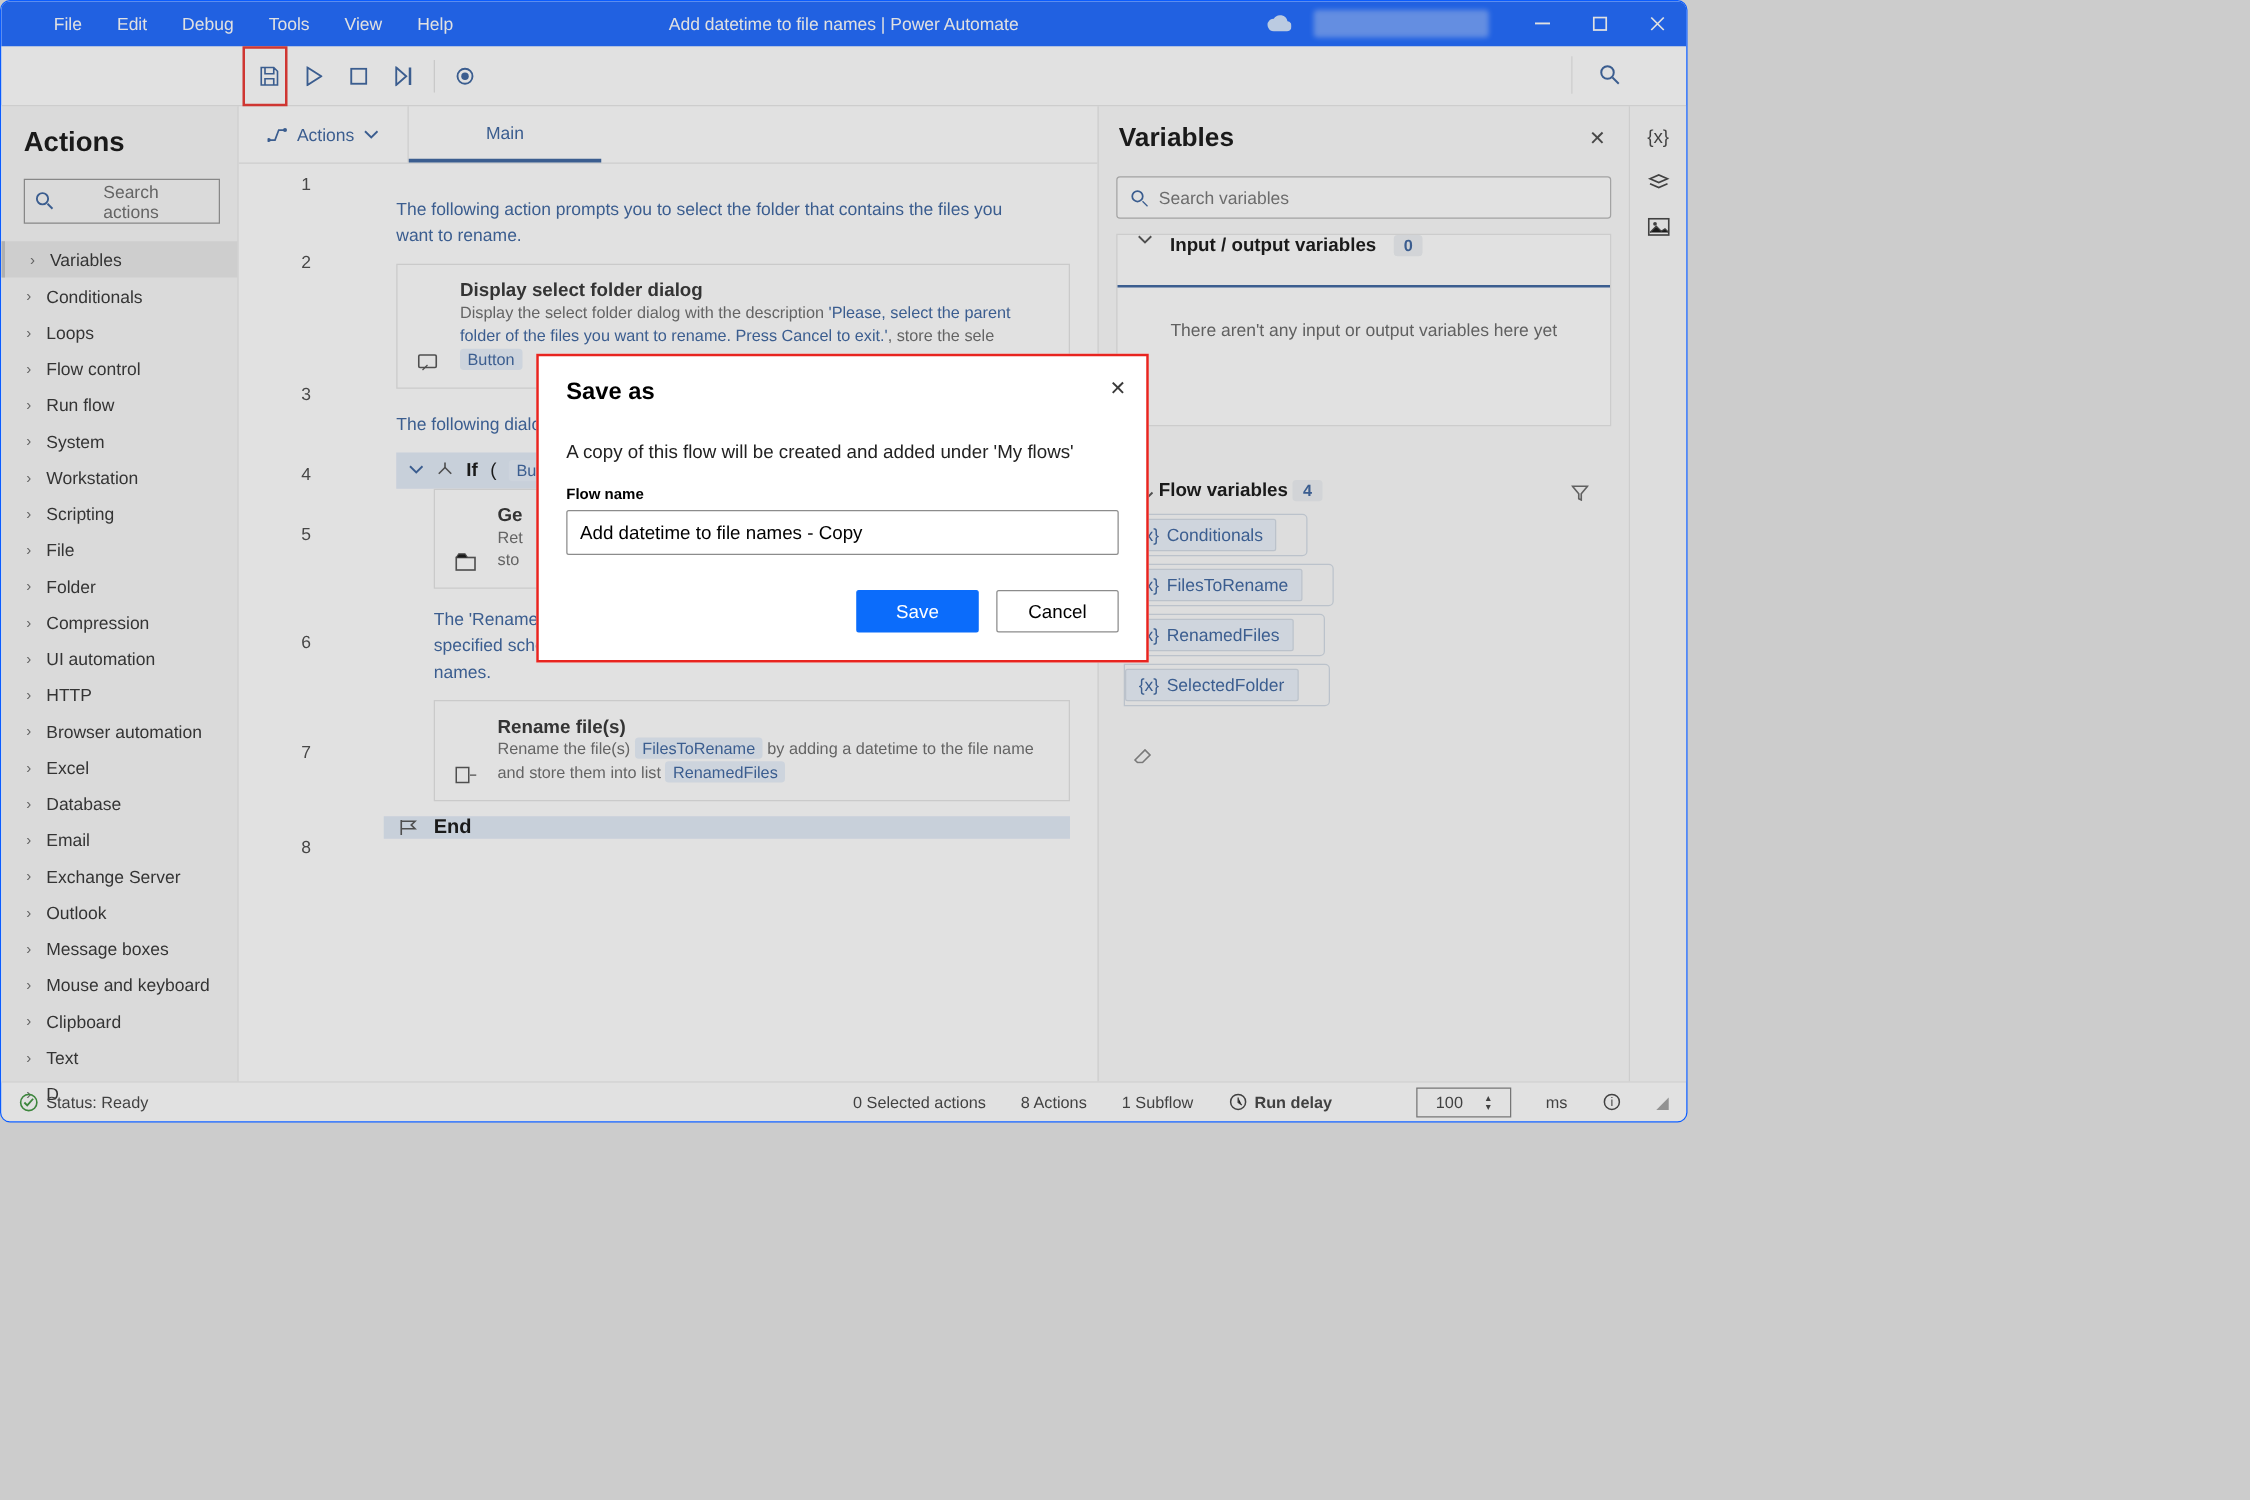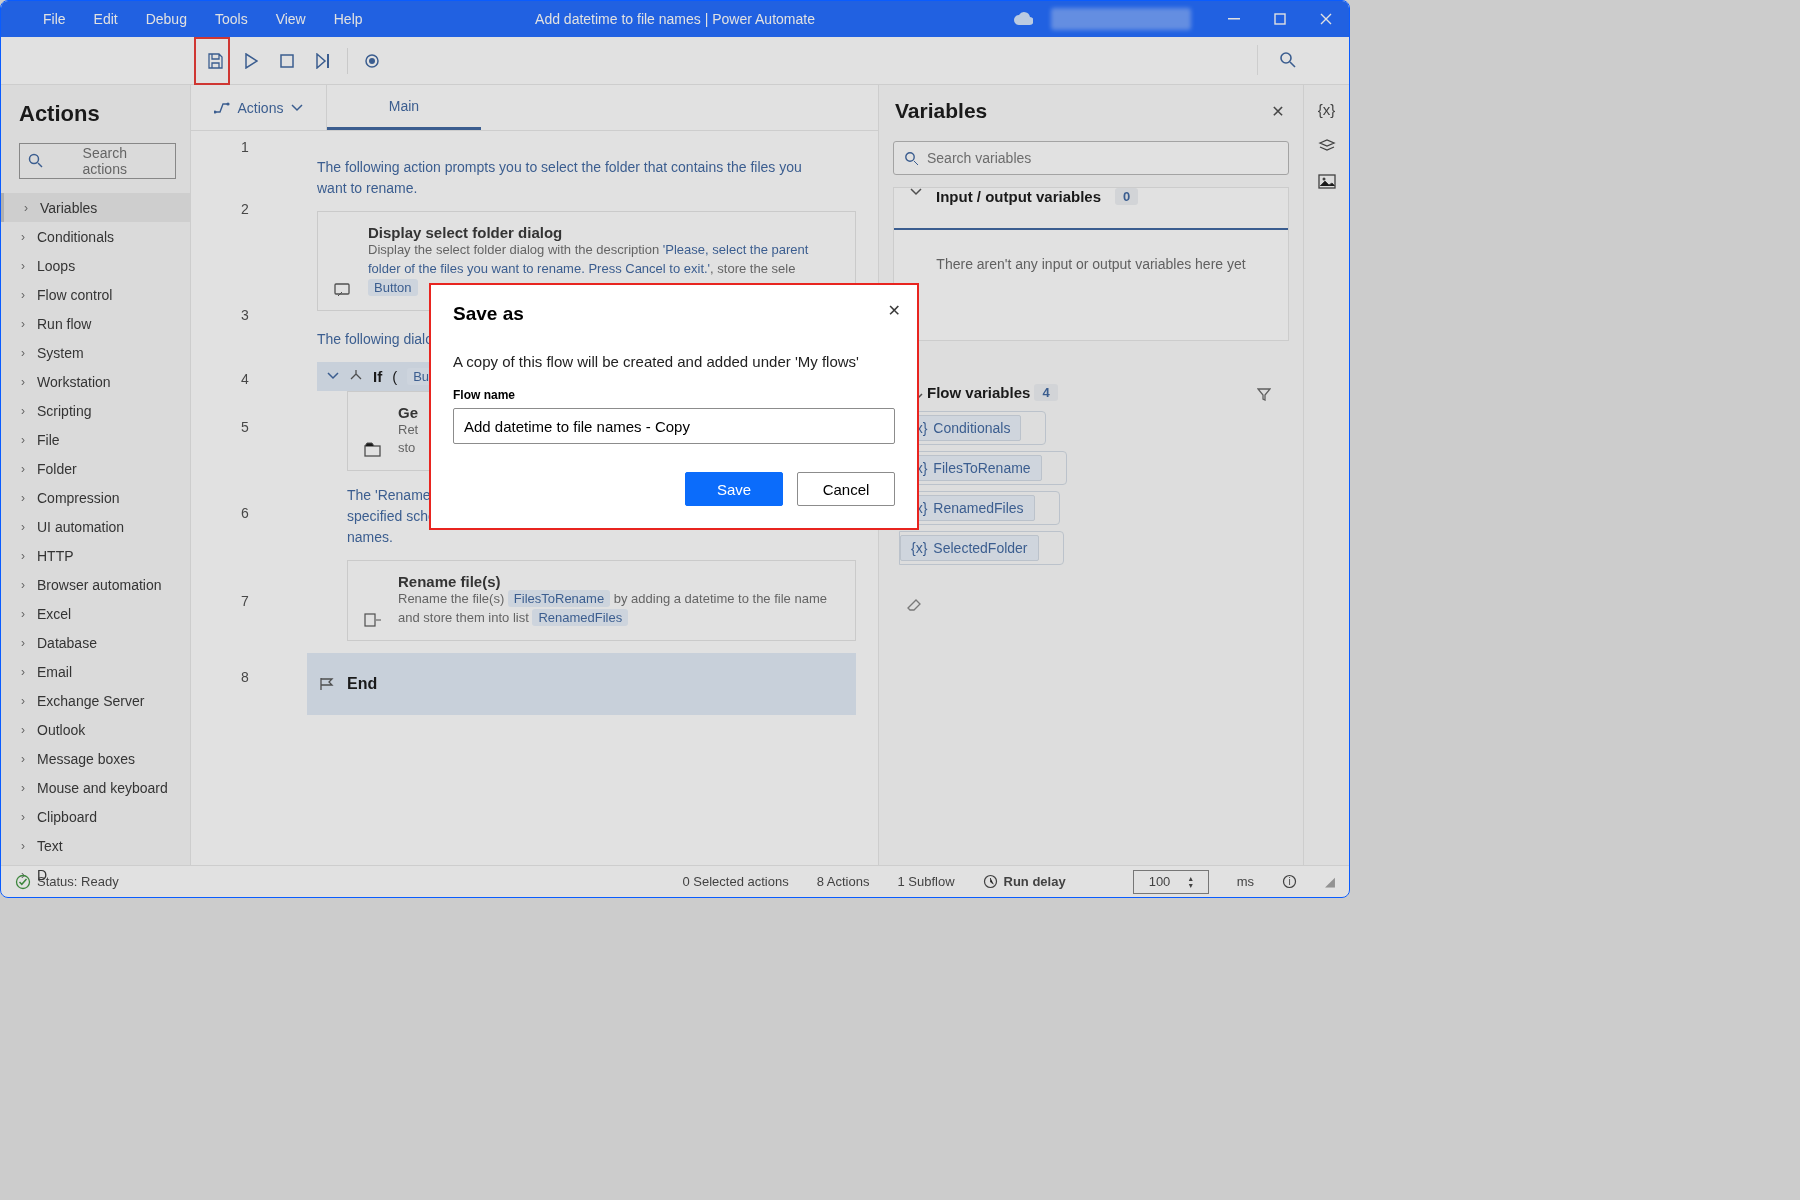--- a/index.html
+++ b/index.html
@@ -58,21 +58,21 @@
   .gutter-num { height:var(--h,60px); display:flex; align-items:flex-start; justify-content:center; font-size:14px; color:#3a3a3a; padding-top:8px;}
   .comment-text { color:#2b5797; font-size:14px; line-height:1.5; padding:8px 30px 12px 18px;}
   .step-card { margin-left:18px; border:1px solid #e2e2e2; background:#fff; padding:12px 16px; display:flex; gap:14px; align-items:flex-end;}
   .step-ico { width:20px; padding-top:4px; color:#4a4a4a;}
   .step-title { font-weight:600; font-size:15px; color:#222;}
   .step-sub { font-size:13px; color:#5f5f5f; line-height:1.45;}
   .step-sub .bluet { color:#2b5797;}
   .chip { background:#e6effa; color:#2b5797; padding:1px 6px; border-radius:3px; font-size:13px;}
   .if-row { margin-left:18px; display:flex; align-items:center; gap:10px; background:#dfe9f7; padding:6px 10px; font-size:15px;}
   .if-row .kw { font-weight:600;}
-  .end-row { margin-left:8px; display:flex; align-items:center; gap:12px; background:#dfe9f7; padding:22px 12px; font-weight:600;}
+  .end-row { margin-left:8px; display:flex; align-items:center; gap:12px; background:#dfe9f7; padding:0 12px; font-weight:600;}
   
   .vars-head { display:flex; align-items:center; padding:14px 14px 6px 16px;}
   .vars-head-title { font-size:21px; font-weight:600; flex:1;}
   .vars-close { width:22px; height:22px; color:#3a3a3a; display:flex; align-items:center; justify-content:center; font-size:16px;}
   .vars-search { margin:12px 14px; height:34px; border:1px solid #b0b0b0; border-radius:3px; display:flex; align-items:center; padding:0 10px; color:#6a6a6a; font-size:14px; gap:8px; background:#fff;}
   .io-box { margin:6px 14px 16px 14px; border:1px solid #e4e4e4; background:#fff;}
   .io-head { height:42px; display:flex; align-items:flex-start; gap:14px; padding:0 16px; font-size:15px; font-weight:600; border-bottom:2px solid #2b5797;}
   .badge-ct { background:#eceff2; color:#2b5797; font-size:13px; padding:1px 8px; border-radius:3px; font-weight:600;}
   .io-body { padding:26px 20px; text-align:center; font-size:14px; color:#5a5a5a;}
   .io-add { text-align:center; padding:6px 0 16px 0; color:#2b5797;}

